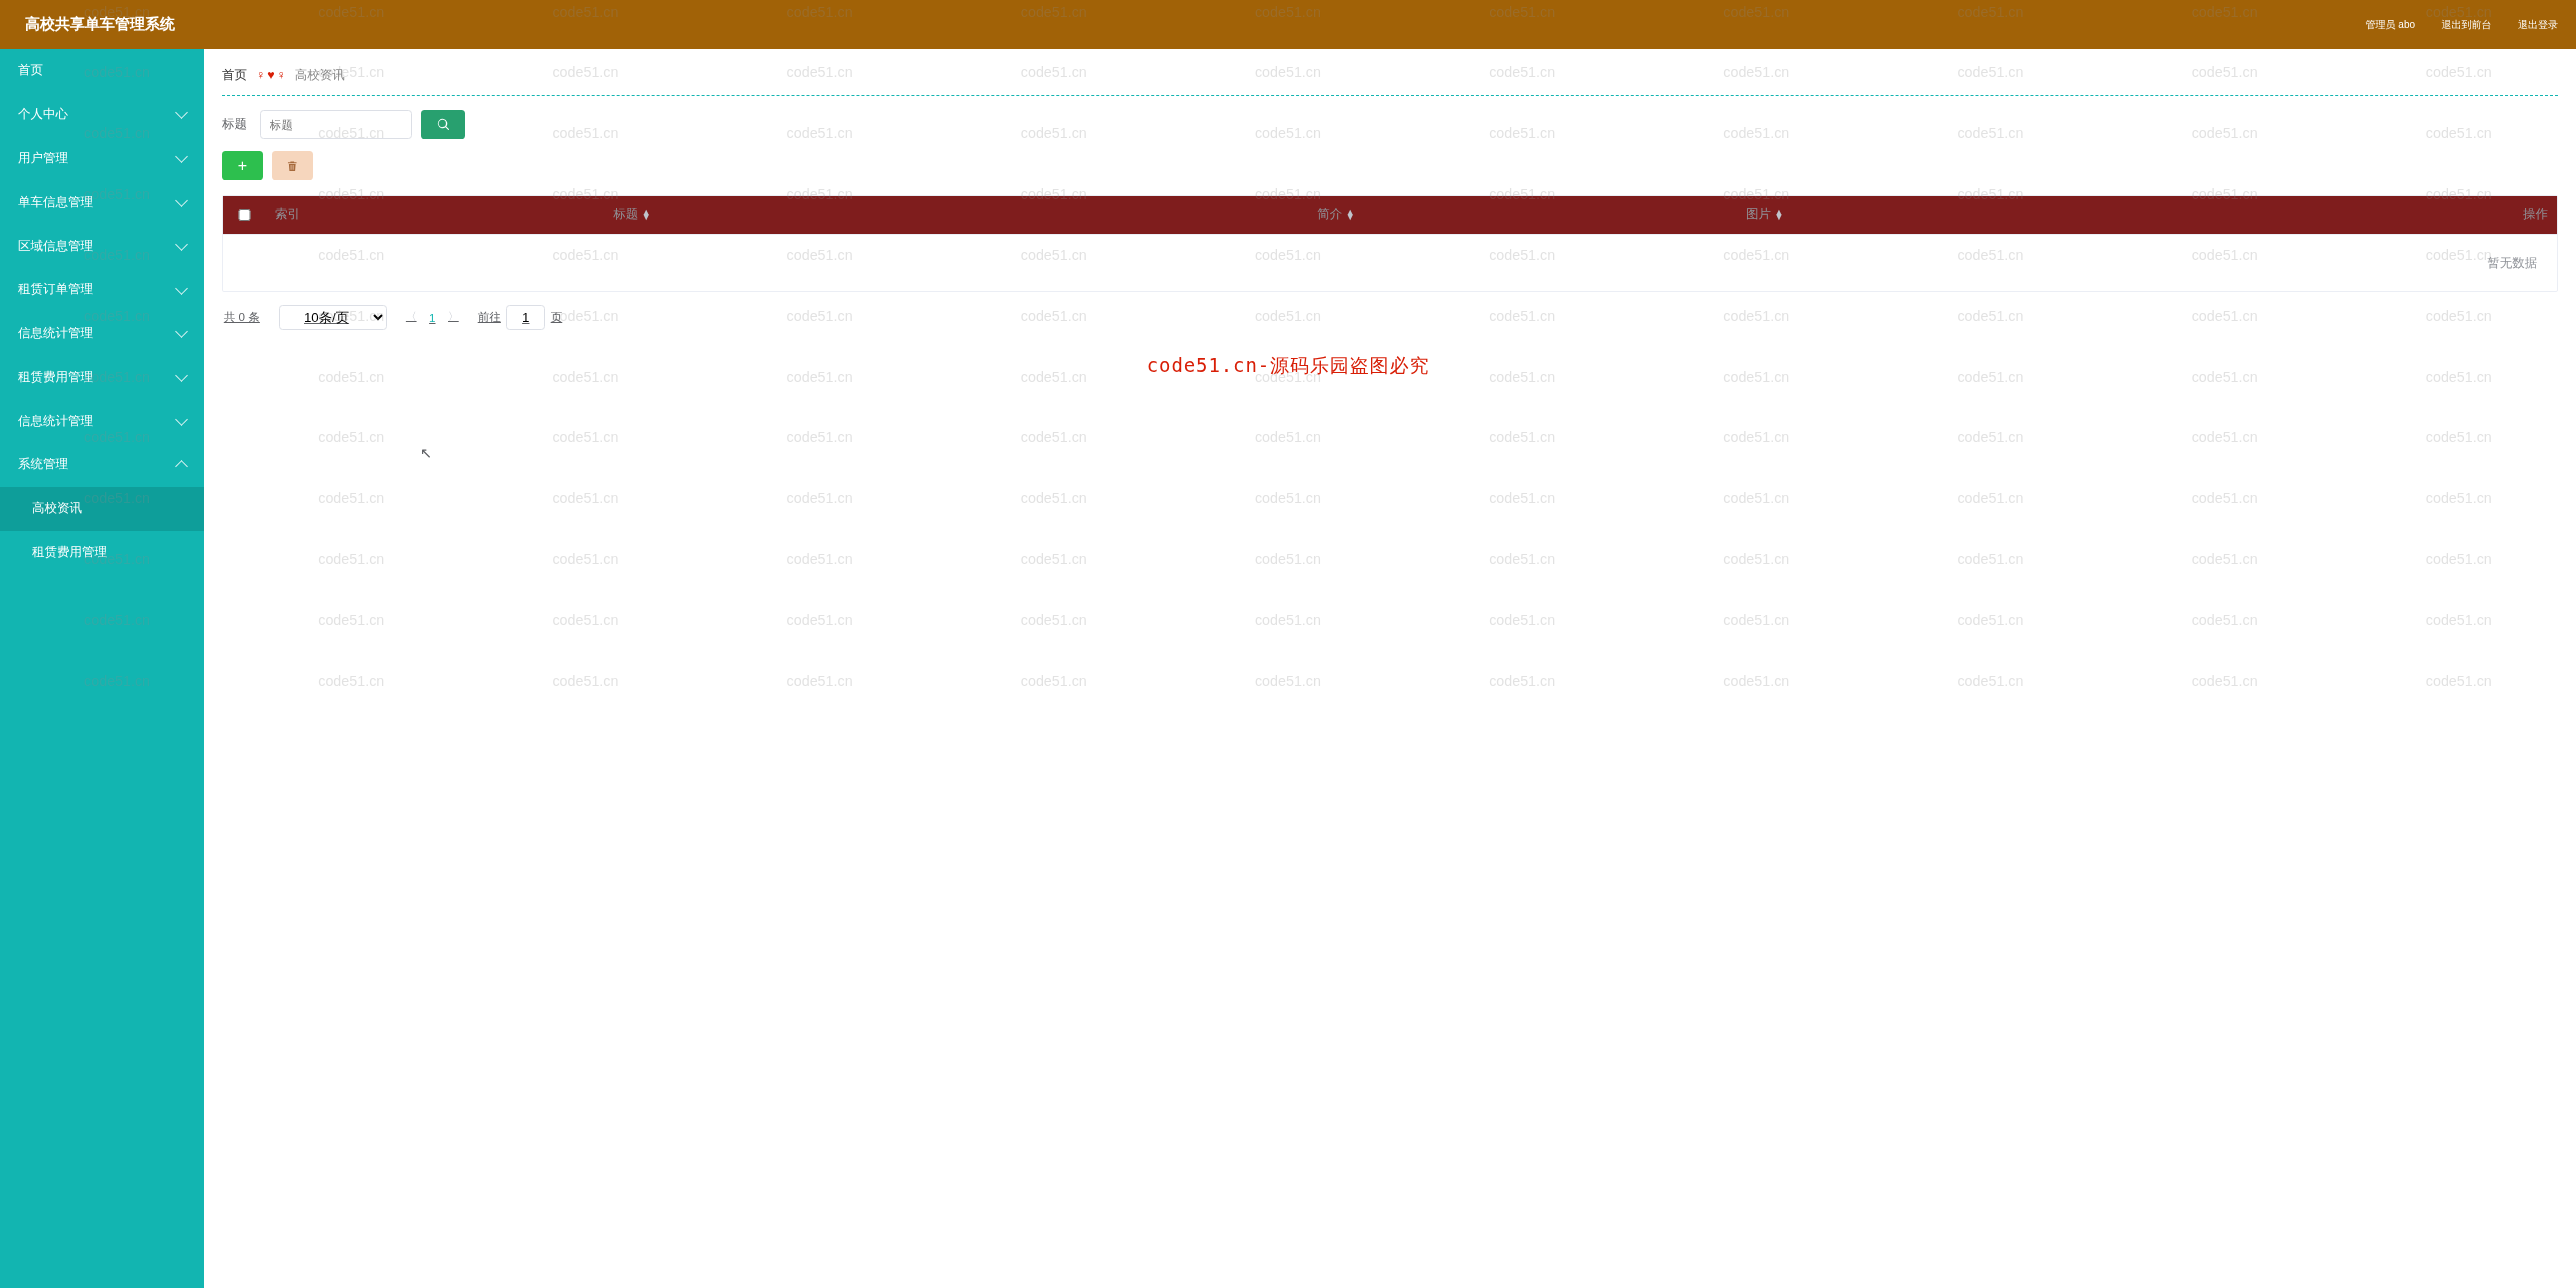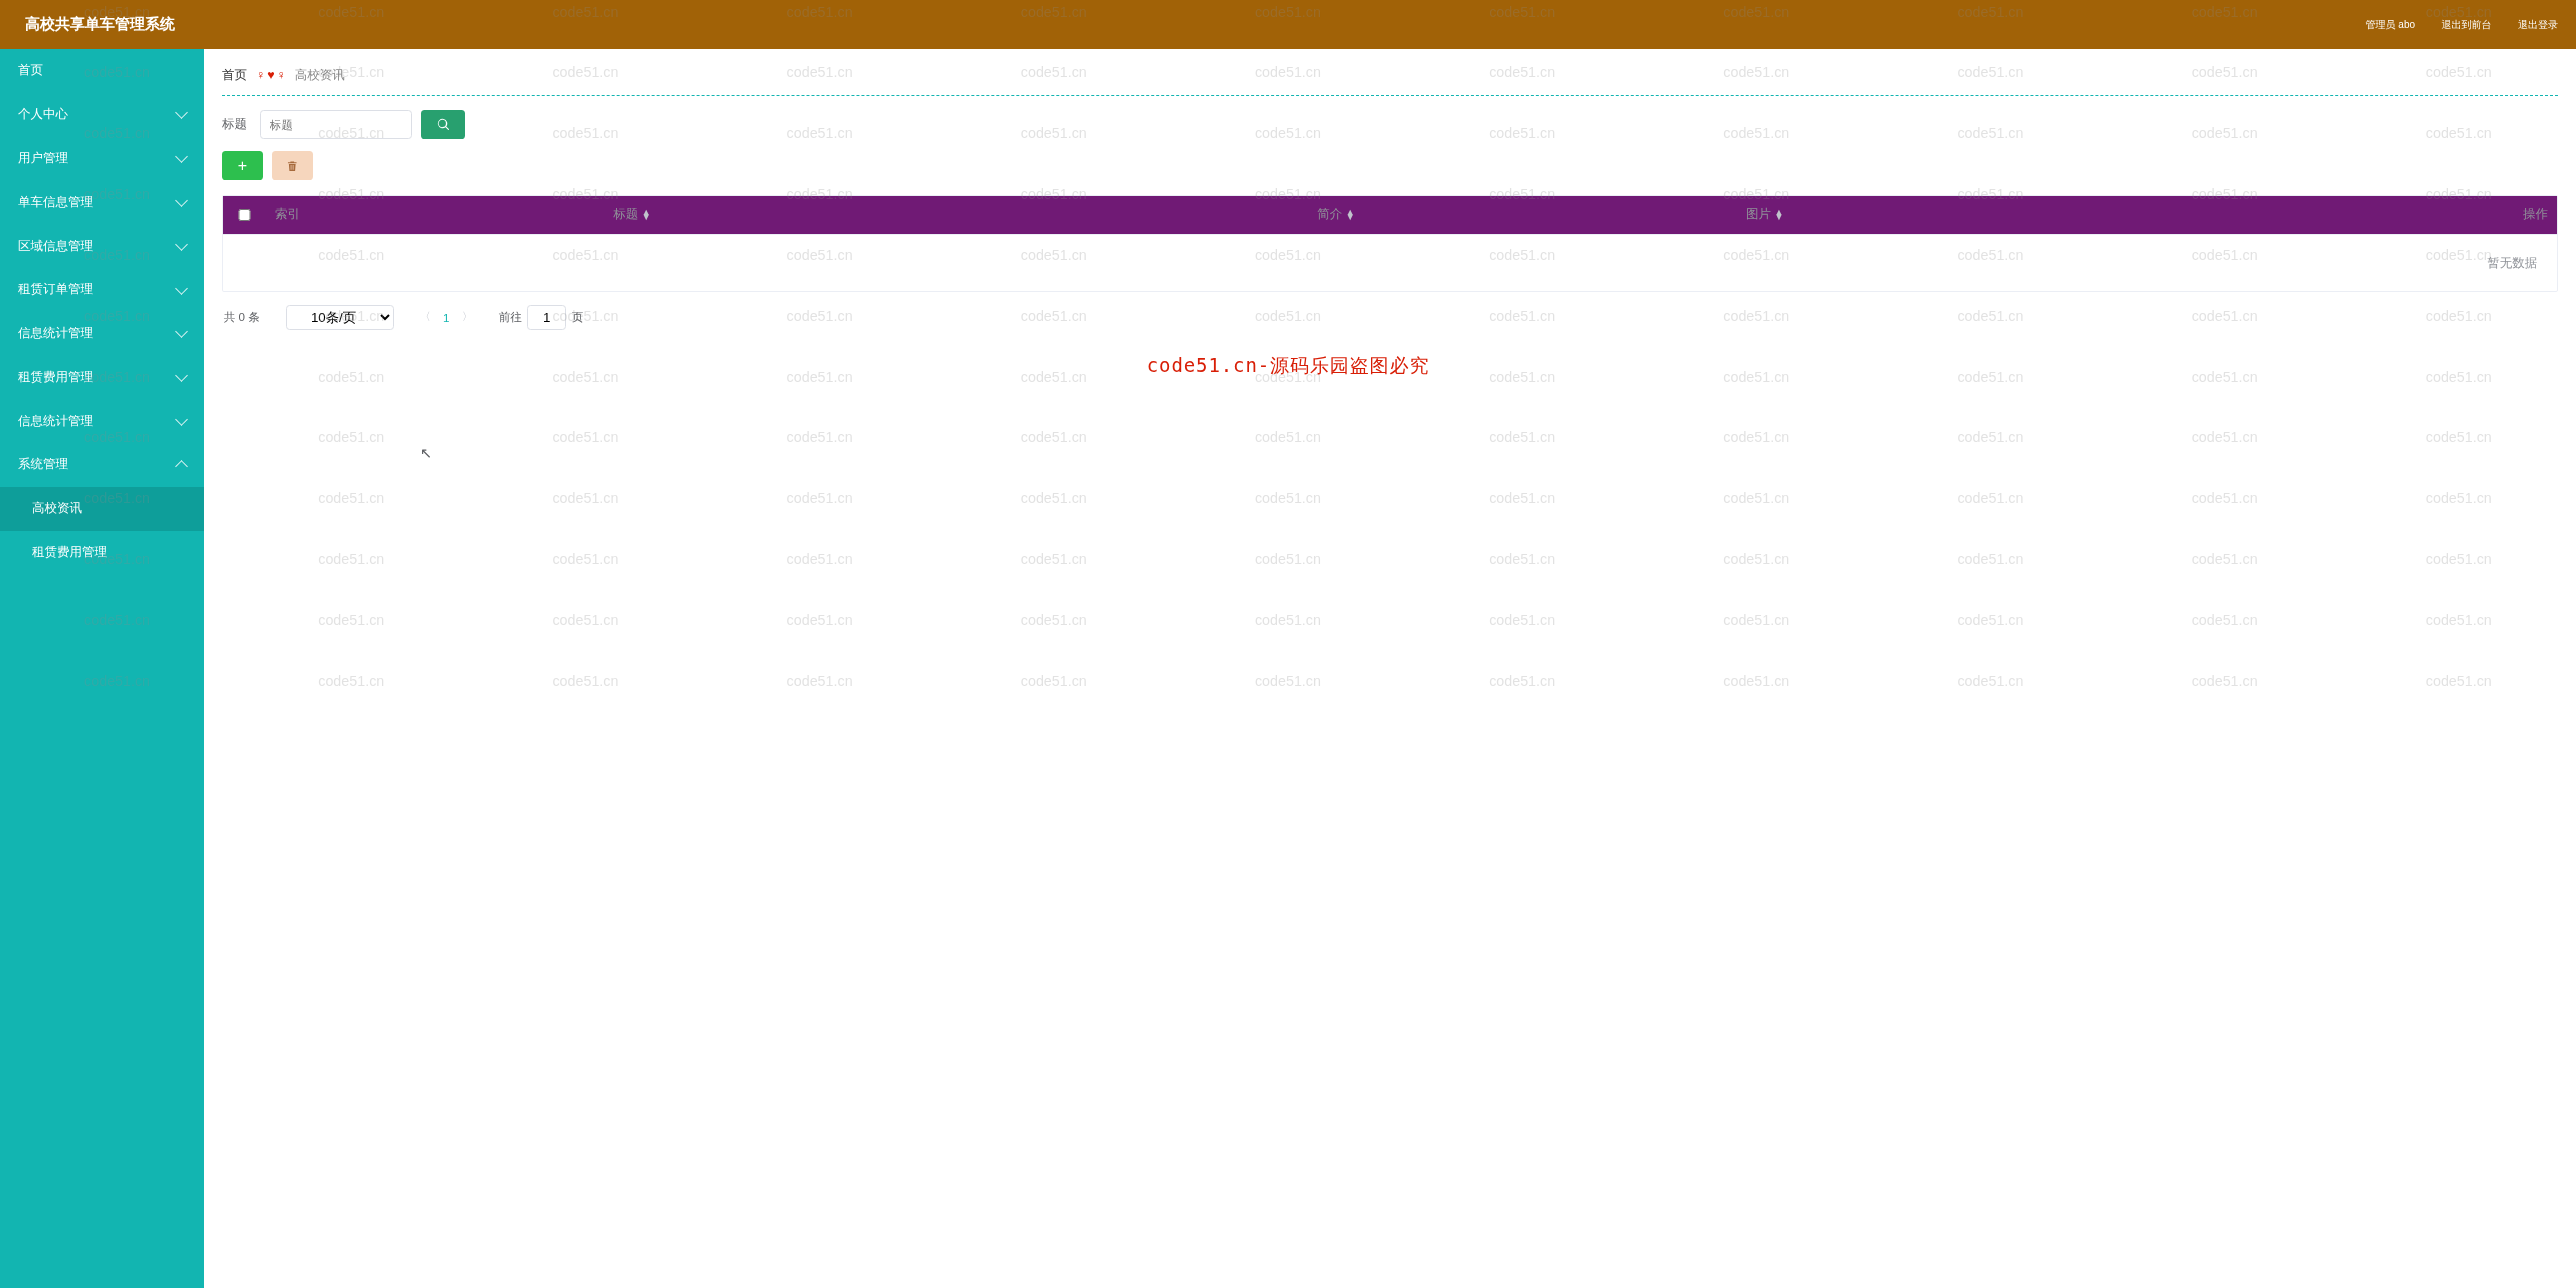--- a/index.html
+++ b/index.html
@@ -43,34 +43,34 @@
 .btn-search { background: #28a06f; color: #fff; }
 .btn-search svg { width: 12.5px; height: 12.5px; fill: #fff; }
 
 
 .action-row { display: flex; gap: 9px; margin-bottom: 14.3px; }
 .btn-add { background: #2dbf4e; color: #fff; width: 41px; padding: 0; font-size: 16px; }
 .btn-del { background: #f6d6bd; color: #a76a3c; width: 41px; padding: 0; }
 
 
 .table { width: 100%; border: 0.9px solid #ebeef5; border-radius: 1.8px; }
-.table-header { display: flex; background: #701a75; border-bottom: 0.9px solid #ebeef5; }
+.table-header { display: flex; background: #7f1d1d; border-bottom: 0.9px solid #ebeef5; }
 .th { padding: 10.7px 9px; font-size: 12.5px; color: #909399; display: flex; align-items: center; gap: 3.6px; }
 .th-check { width: 43px; justify-content: center; }
 .th-index { width: 63px; }
 .th-title { flex: 1.5; justify-content: center; }
 .th-summary { flex: 2; justify-content: center; }
 .th-image { flex: 1; }
 .th-action { flex: 1; justify-content: flex-end; font-family: Liberation Serif, serif; }
 .sort-carets { display: inline-flex; flex-direction: column; line-height: 4.5px; font-size: 9px; color: #c0c4cc; }
 .table-empty { text-align: right; padding: 19.7px; color: #909399; font-size: 12.5px; }
 input[type=checkbox] { width: 12.5px; height: 12.5px; }
 
 
-.pagination { display: flex; align-items: center; gap: 26px; padding: 12.5px 1.8px; font-size: 11.6px; color: #606266; }
+.pagination { display: flex; align-items: center; gap: 19px; padding: 12.5px 1.8px; font-size: 11.6px; color: #606266; text-decoration: underline; }
 .page-size-select { height: 25px; border: 0.9px solid #dcdfe6; border-radius: 3.6px; padding: 0 20px; background: #fff; }
 .page-arrows { display: flex; align-items: center; gap: 12.5px; }
 .page-arrow { color: #c0c4cc; cursor: pointer; font-size: 10.7px; }
 .page-num { color: #12b5b1; font-weight: 500; }
 .goto { display: flex; align-items: center; gap: 5.4px; }
 .goto input { width: 39px; height: 25px; border: 0.9px solid #dcdfe6; border-radius: 3.6px; text-align: center; }
 
 
 .watermark { position: fixed; inset: 0; pointer-events: none; z-index: 0; }
 .wm-row { position: absolute; width: 100%; display: flex; justify-content: space-around; color: rgba(140,140,140,0.25); font-size: 14.3px; }

